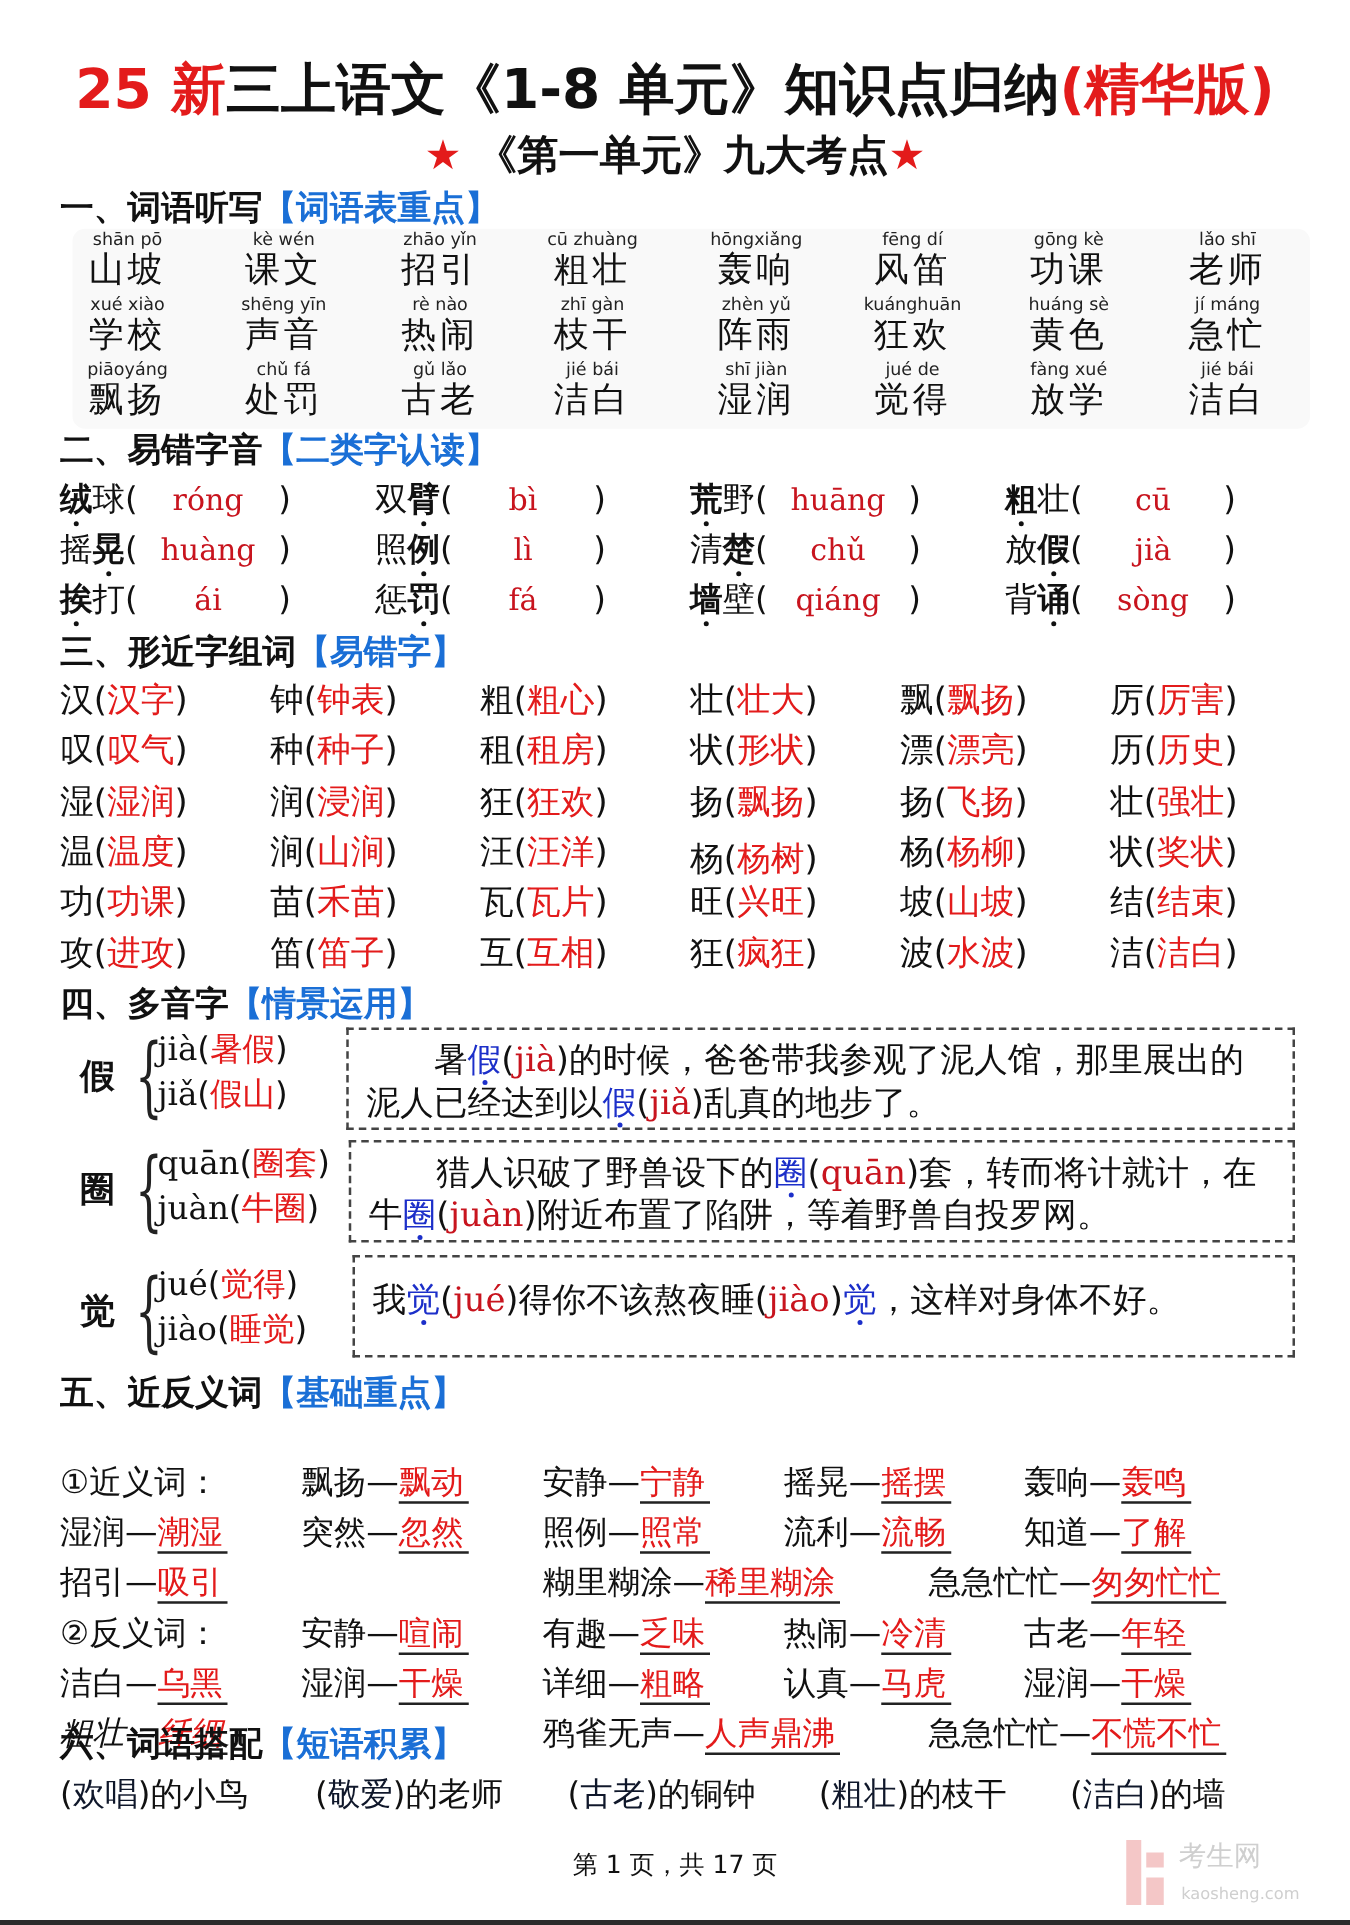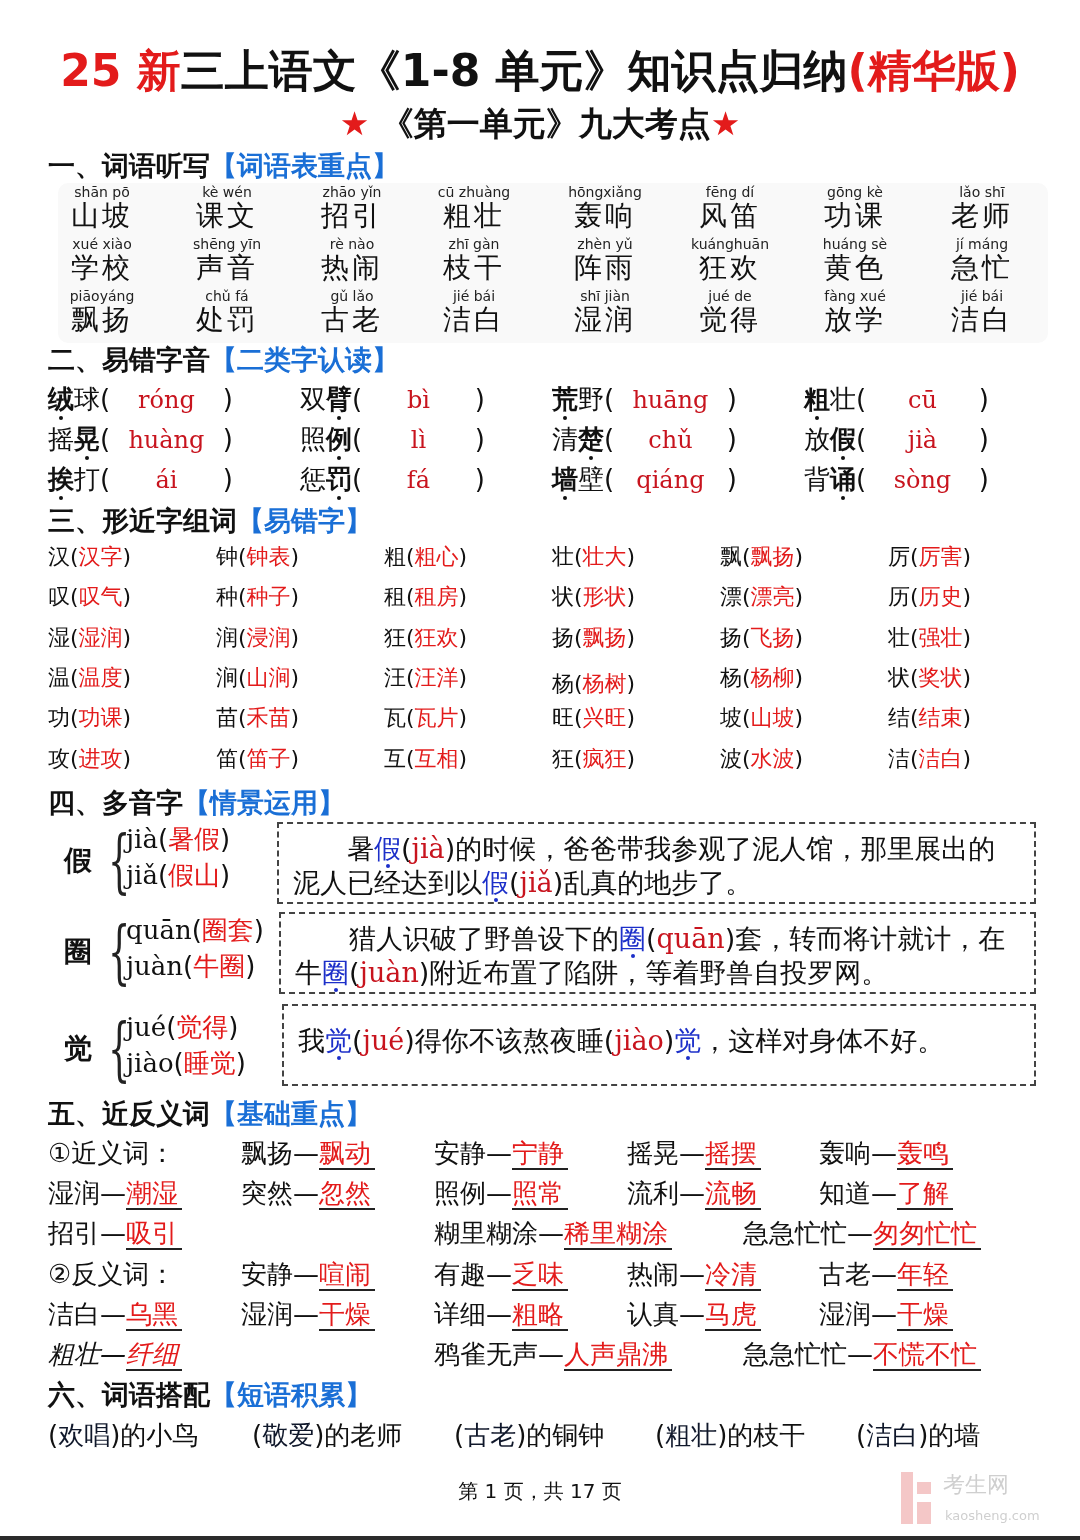--- a/index.html
+++ b/index.html
@@ -23,37 +23,37 @@
   .vocab-cell .hz { font-size: 28px; line-height: 32px; color: #111; letter-spacing: 3px; white-space: nowrap; font-family: "DejaVu Serif", serif; }
 
   
   .s2-item { font-size: 26px; white-space: nowrap; }
   .s2-item .w { font-family: "DejaVu Sans", sans-serif; }
   .s2-item .bold-ch { font-weight: bold; position: relative; }
   .s2-item .bold-ch::after { content: ""; position: absolute; left: 50%; bottom: -6px; width: 4px; height: 4px; background: #111; border-radius: 50%; margin-left: -2px; }
   .s2-item .py { color: #c8141e; font-family: "DejaVu Serif", "Liberation Serif", serif; font-size: 24px; display: inline-block; text-align: center; }
 
   
-  .s3-item { font-size: 22px; white-space: nowrap; }
+  .s3-item { font-size: 27px; white-space: nowrap; }
   .s3-item .word { color: #e31b1b; }
 
   
   .poly-char { font-size: 28px; font-weight: bold; font-family: "DejaVu Serif", serif; }
   .brace { font-size: 70px; line-height: 70px; color: #222; font-family: "DejaVu Serif", serif; transform: scaleX(0.5); transform-origin: left; }
   .reading { font-size: 26px; white-space: nowrap; }
   .reading .py { font-family: "DejaVu Serif", "Liberation Serif", serif; }
   .reading .w { color: #e31b1b; }
   .example-box { border: 2px dashed #444; box-sizing: border-box; }
   .example-text { font-size: 27px; line-height: 34px; padding: 8px 12px 0 14px; }
   .example-text .hl { color: #1c2fc9; position: relative; }
   .example-text .hl::after { content: ""; position: absolute; left: 50%; bottom: -4px; width: 4px; height: 4px; background: #1c2fc9; border-radius: 50%; margin-left: -2px; }
   .example-text .py { color: #c8141e; font-family: "DejaVu Serif", "Liberation Serif", serif; }
 
   
-  .syn { font-size: 26px; white-space: nowrap; }
+  .syn { font-size: 26px; white-space: nowrap; margin-top: 32px; }
   .syn .ans { color: #e31b1b; border-bottom: 2px solid #222; padding: 0 4px 0 0; }
 
   
   .s6 { font-size: 26px; white-space: nowrap; }
   .s6 .w { color: #0f172a; }
 
   .footer { left: 0; width: 1080px; top: 1478px; text-align: center; font-size: 20px; white-space: nowrap; }
   .watermark { left: 895px; top: 1470px; width: 170px; height: 60px; }
   .wm-logo { position: absolute; left: 0; top: 2px; width: 40px; height: 52px; }
   .wm-logo .b1 { position: absolute; left: 6px; top: 0; width: 12px; height: 52px; background: #f4c7c7; }

